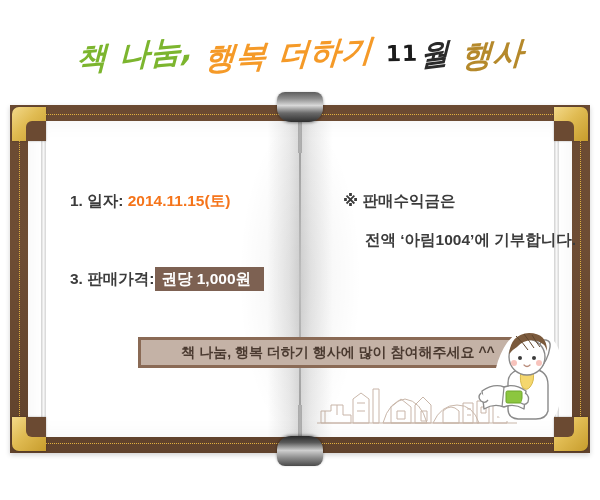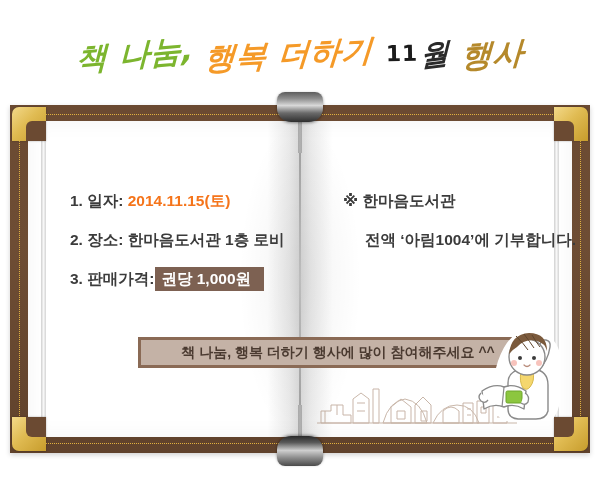--- a/index.html
+++ b/index.html
@@ -258,34 +258,29 @@
       <div class="page-edge-r"></div>
       <div class="gutter-shade"></div>
       <div class="spine-line"></div>
 
       <div class="txt left-col l1">
         <span>1.</span>
         <span>일자:</span>
         <span class="date-val">2014.11.15</span><span class="date-sfx">(토)</span>
       </div>
 
-      <div class="txt left-col l2">
-        <span>2.</span>
-        <span>장소:</span>
-        <span>한마음도서관 1층 로비</span>
-      </div>
 
       <div class="txt left-col l3">
         <span>3.</span>
         <span>판매가격:</span><span class="price-box">권당 1,000원</span>
       </div>
 
       <div class="txt right-col r1">
         <span>※</span>
-        <span>한마음도서관</span>
+        <span>판매수익금은</span>
       </div>
       <div class="txt right-col r2">
         <span>전액 ‘아림1004’에 기부합니다.</span>
       </div>
 
       <div class="banner">
         <span class="banner-text">책 나눔, 행복 더하기 행사에 많이 참여해주세요 ^^</span>
       </div>
 
       <svg class="city-sketch" viewBox="0 0 200 58">

